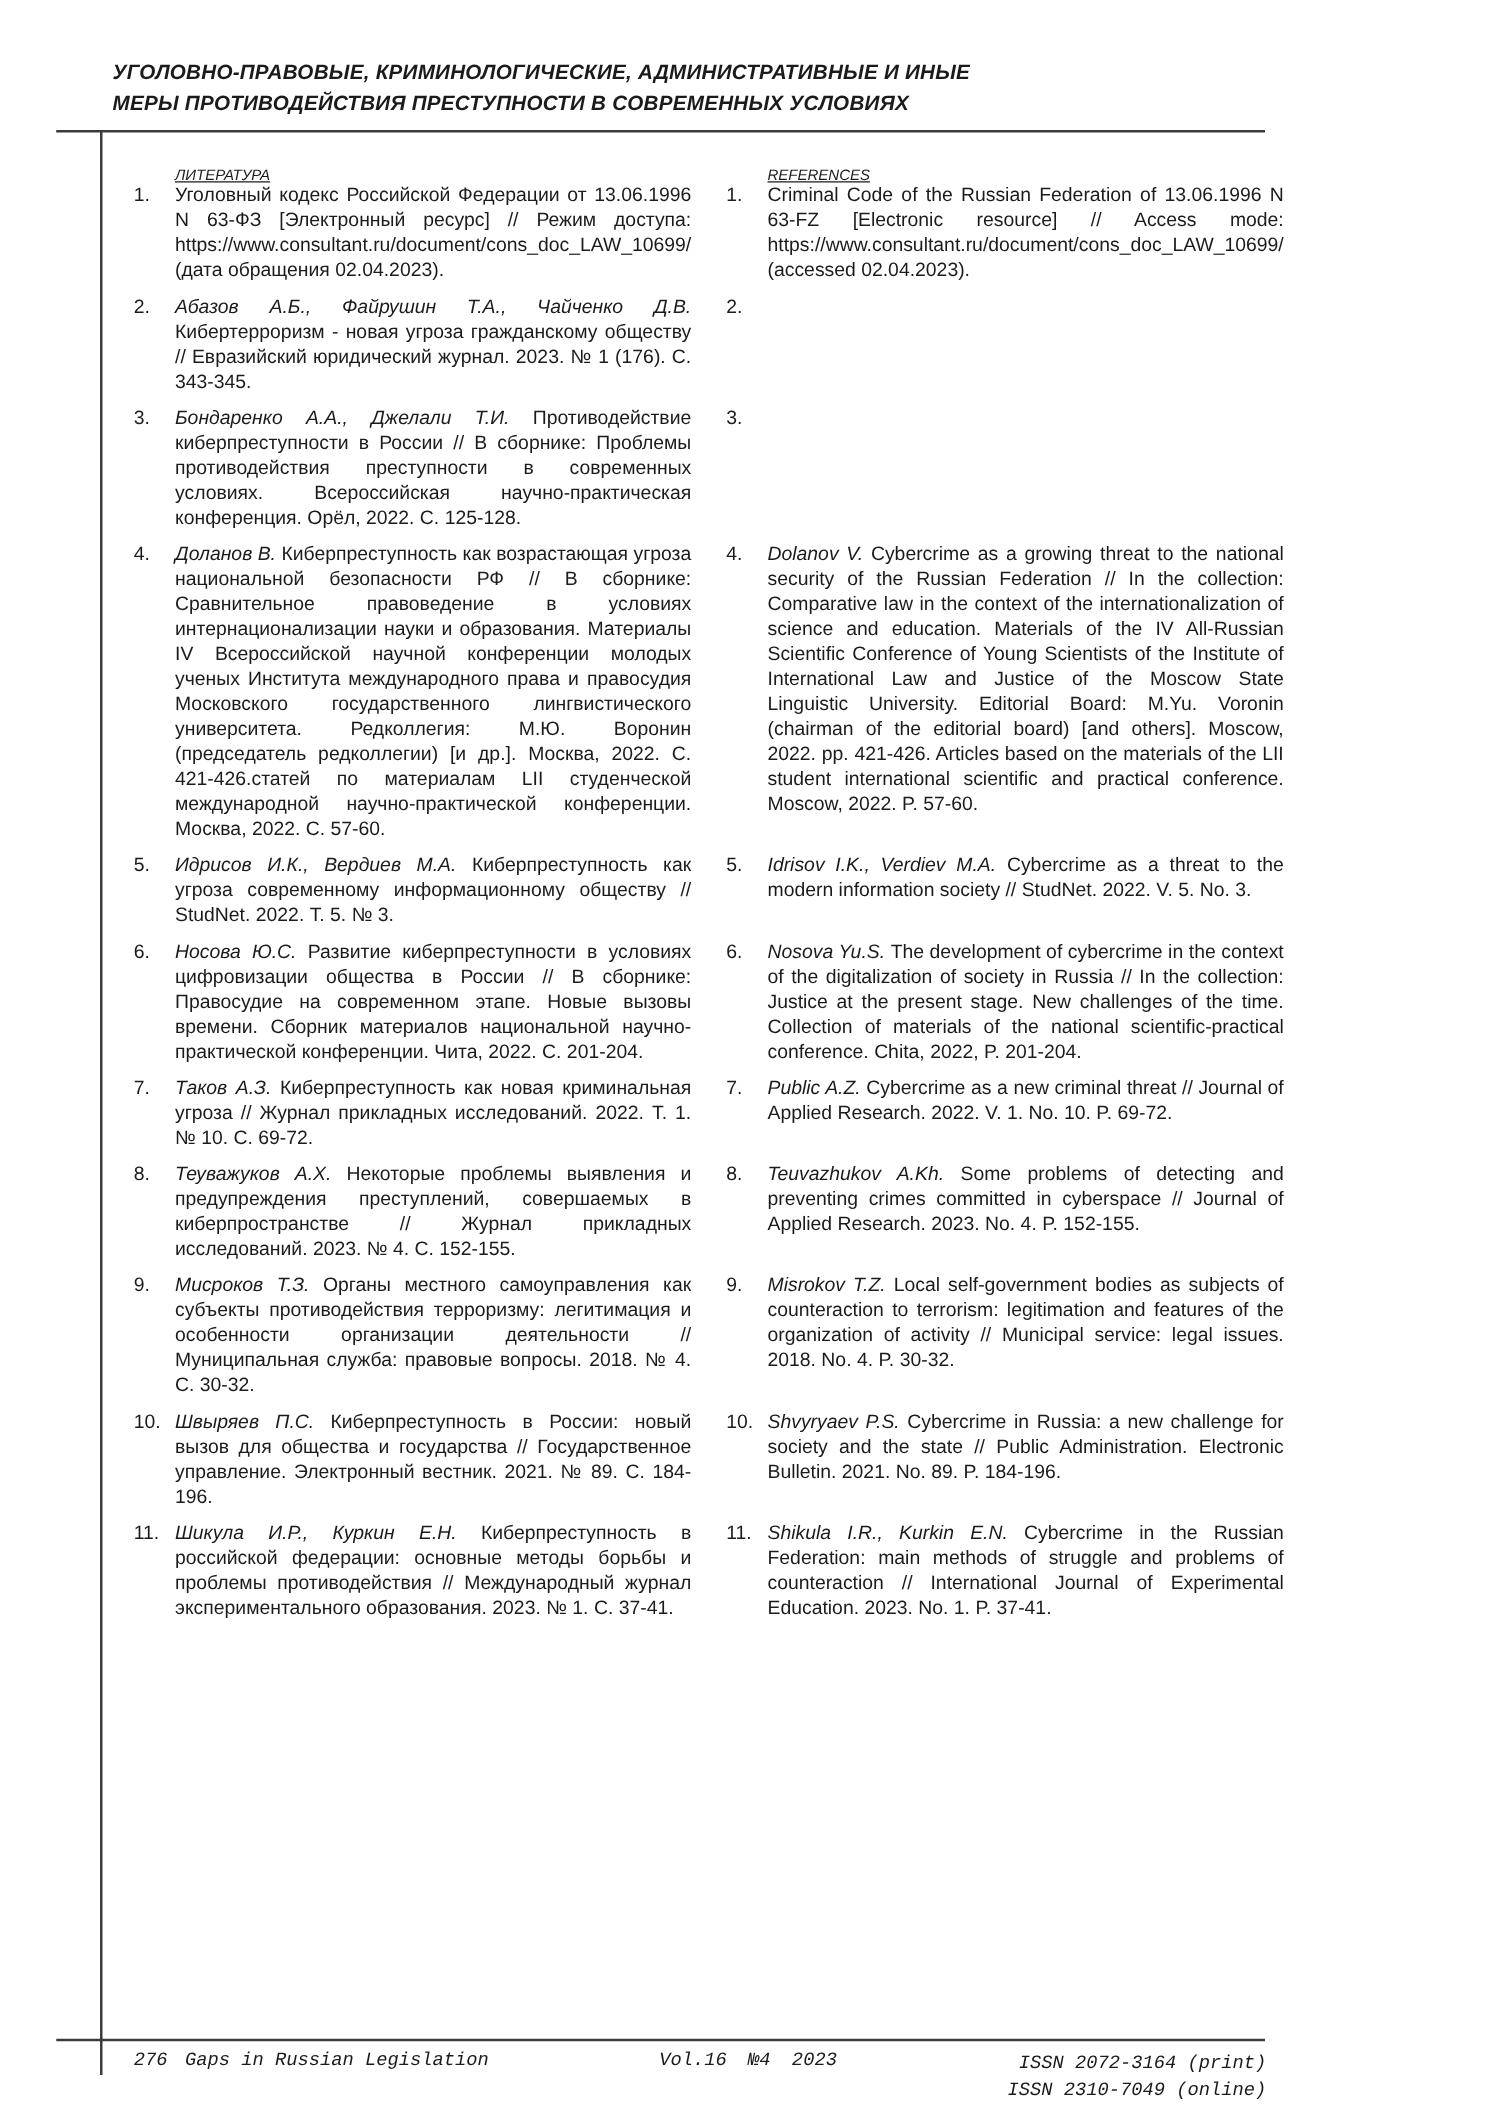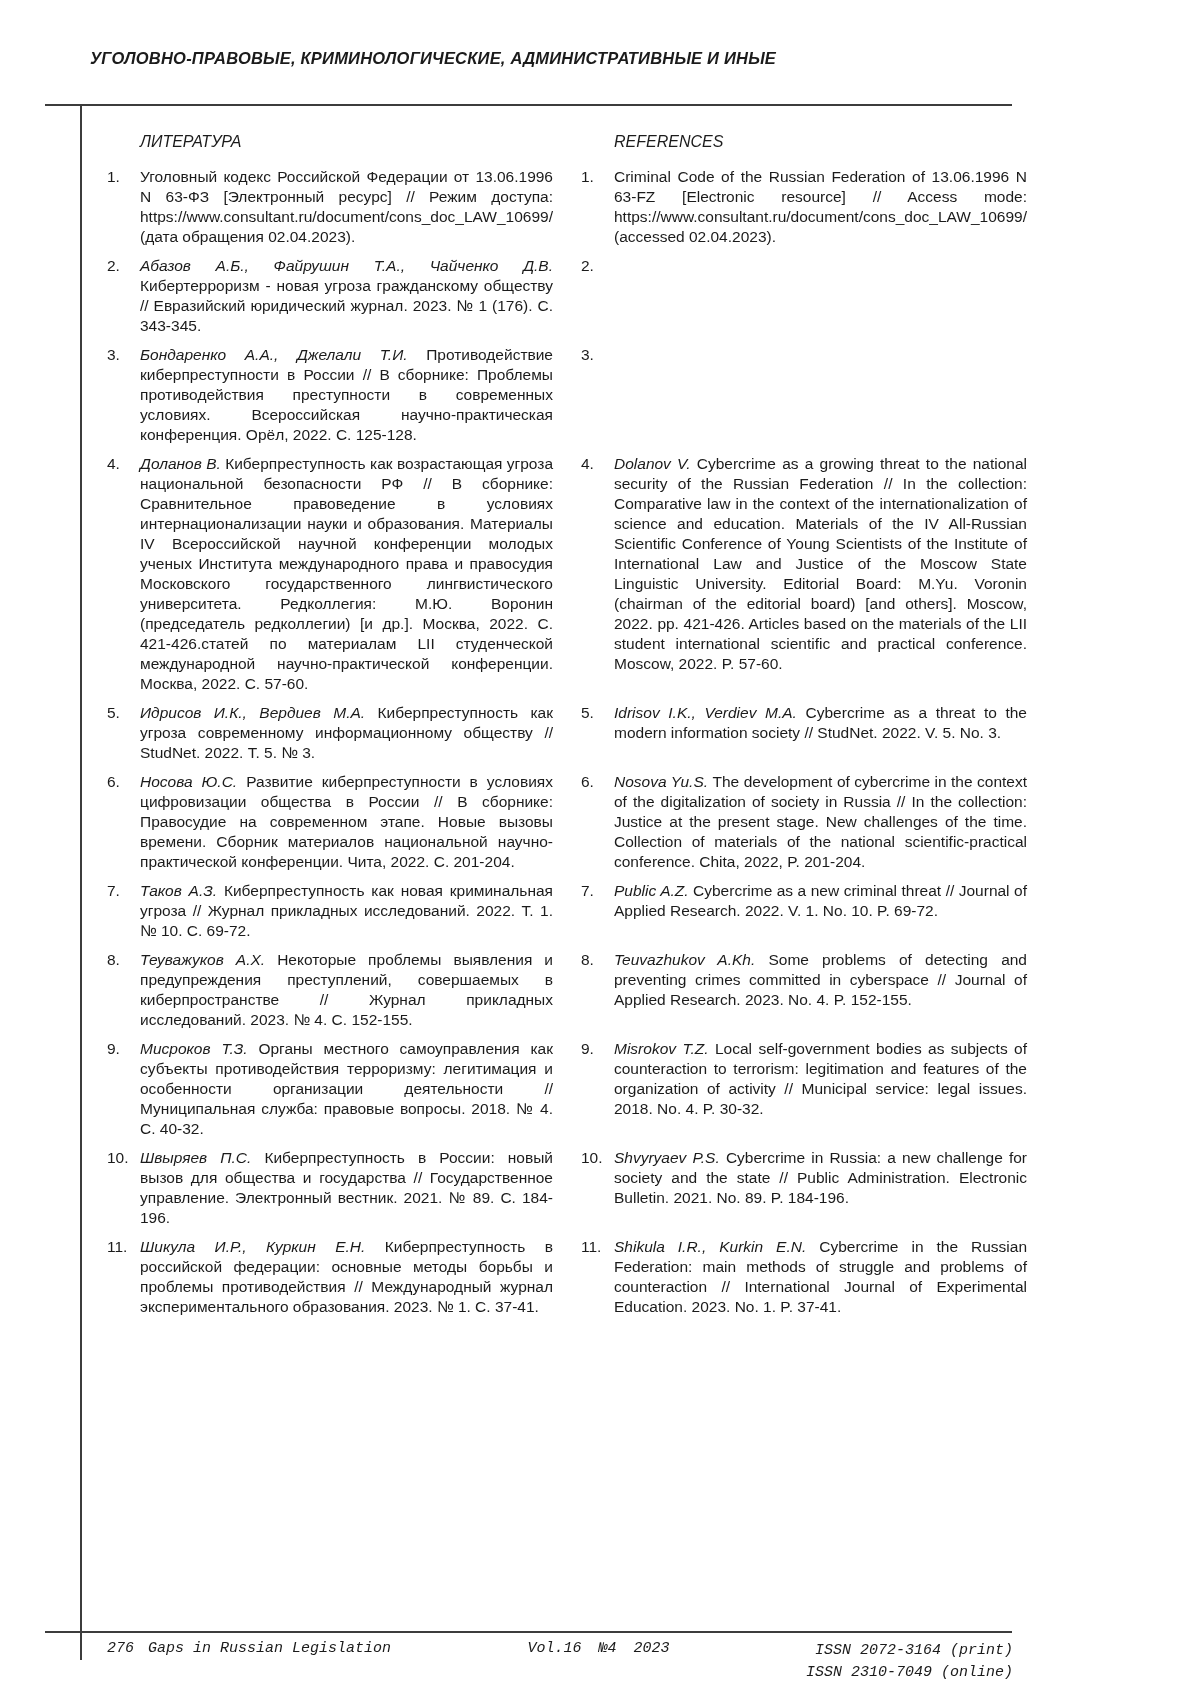--- a/index.html
+++ b/index.html
@@ -25,22 +25,23 @@
 
   .content { position: absolute; left: 107px; top: 133px; width: 906px; }
   .refs-grid {
     display: grid;
     grid-template-columns: 1fr 1fr;
     column-gap: 28px;
   }
   .col-heading {
     font-style: italic;
     font-weight: normal;
-    font-size: 16px;
-    margin: 0 0 16px 33px;
+    text-decoration: underline;
+    font-size: 12px;
+    margin: 0 0 0 33px;
   }
   .ref-cell { display: flex; align-items: flex-start; margin-bottom: 9px; }
   .ref-num  { flex: 0 0 33px; font-size: 15.5px; line-height: 20px; }
   .ref-text {
     flex: 1; margin: 0;
     font-size: 15.5px; line-height: 20px;
     text-align: justify;
     overflow-wrap: break-word;
   }
   .ref-authors { font-style: italic; }
@@ -55,20 +56,21 @@
   .page-number { font-style: italic; }
   .journal-name { font-style: italic; }
   .volume-info { font-style: italic; word-spacing: 8px; }
   .issn { font-style: italic; text-align: right; line-height: 22px; }
 </style>
 </head>
 <body>
 
 <div class="running-head">
   <div>УГОЛОВНО-ПРАВОВЫЕ, КРИМИНОЛОГИЧЕСКИЕ, АДМИНИСТРАТИВНЫЕ И ИНЫЕ</div>
+  <div>МЕРЫ ПРОТИВОДЕЙСТВИЯ ПРЕСТУПНОСТИ В СОВРЕМЕННЫХ УСЛОВИЯХ</div>
 </div>
 
 <div class="rule" id="header-rule"></div>
 <div class="rule" id="left-rule"></div>
 
 <div class="content">
   <div class="refs-grid" id="refs-grid">
     <h2 class="col-heading">ЛИТЕРАТУРА</h2>
     <h2 class="col-heading">REFERENCES</h2>
 
@@ -137,21 +139,21 @@
     <span class="ref-num">8.</span>
     <p class="ref-text"><span class="ref-authors">Теуважуков А.Х. </span><span>Некоторые проблемы выявления и предупреждения преступлений, совершаемых в киберпространстве // Журнал прикладных исследований. 2023. № 4. С. 152-155.</span></p>
   </div>
   <div class="ref-cell">
     <span class="ref-num">8.</span>
     <p class="ref-text"><span class="ref-authors">Teuvazhukov A.Kh. </span><span>Some problems of detecting and preventing crimes committed in cyberspace // Journal of Applied Research. 2023. No. 4. P. 152-155.</span></p>
   </div>
 
   <div class="ref-cell">
     <span class="ref-num">9.</span>
-    <p class="ref-text"><span class="ref-authors">Мисроков Т.З. </span><span>Органы местного самоуправления как субъекты противодействия терроризму: легитимация и особенности организации деятельности // Муниципальная служба: правовые вопросы. 2018. № 4. С. 40-32.</span></p>
+    <p class="ref-text"><span class="ref-authors">Мисроков Т.З. </span><span>Органы местного самоуправления как субъекты противодействия терроризму: легитимация и особенности организации деятельности // Муниципальная служба: правовые вопросы. 2018. № 4. С. 30-32.</span></p>
   </div>
   <div class="ref-cell">
     <span class="ref-num">9.</span>
     <p class="ref-text"><span class="ref-authors">Misrokov T.Z. </span><span>Local self-government bodies as subjects of counteraction to terrorism: legitimation and features of the organization of activity // Municipal service: legal issues. 2018. No. 4. P. 30-32.</span></p>
   </div>
 
   <div class="ref-cell">
     <span class="ref-num">10.</span>
     <p class="ref-text"><span class="ref-authors">Швыряев П.С. </span><span>Киберпреступность в России: новый вызов для общества и государства // Государственное управление. Электронный вестник. 2021. № 89. С. 184-196.</span></p>
   </div>

